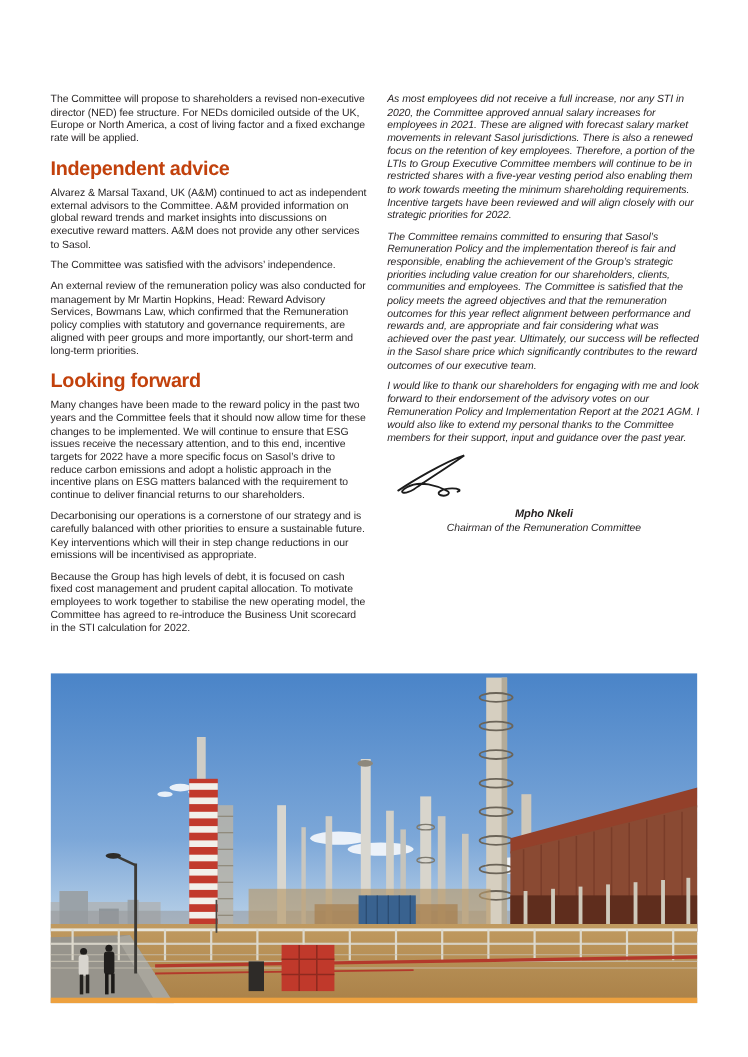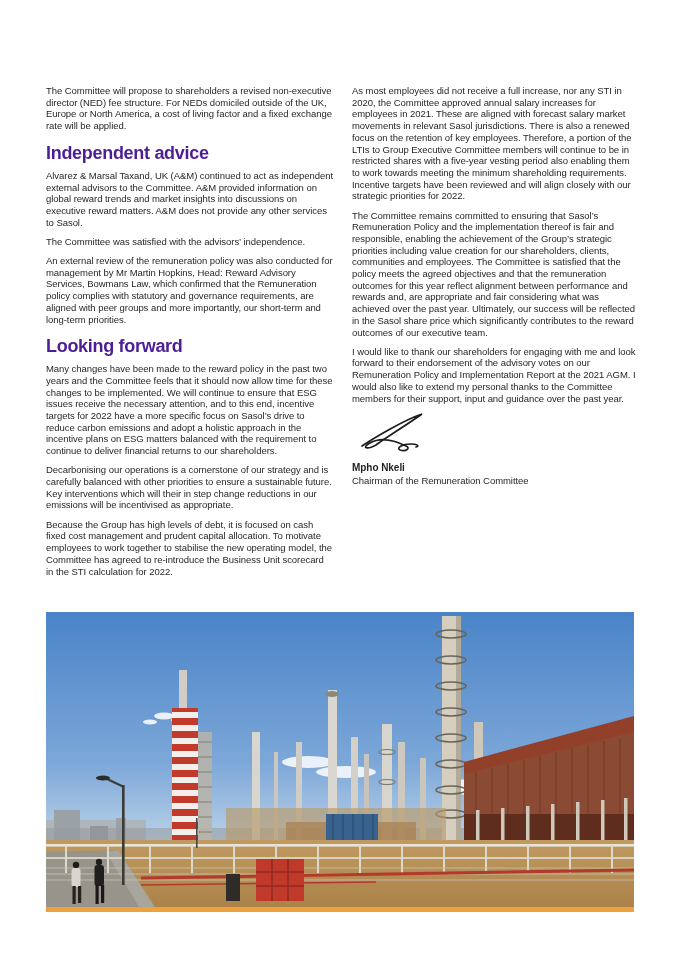--- a/index.html
+++ b/index.html
@@ -10,29 +10,29 @@
     font-family:"Liberation Sans", sans-serif;
     color:#231f20;
     overflow:hidden;
   }
   .col{
     position:absolute;top:85px;
     font-size:9.5px;line-height:11.7px;letter-spacing:-0.05px;
     color:#231f20;
   }
   .col-left{left:46px;width:287px;}
-  .col-right{left:352px;width:285px;}
+  .col-right{left:352px;width:285px;font-style:italic;}
   .col p{margin:0 0 7.5px 0;}
   .col h2{
-    color:#4c1d95;
+    color:#c2410c;
     font-size:18px;line-height:20px;font-weight:bold;
     letter-spacing:-0.3px;
     margin:11px 0 7px 0;
   }
-  .signature-block{margin-top:4px;}
+  .signature-block{margin-top:4px;text-align:center;}
   .signature-svg{display:block;margin:2px 0 4px 2px;}
   .sig-name{font-weight:bold;font-size:10px;margin:0 0 2px 0 !important;}
   .sig-title{margin:0 0 8px 0 !important;}
   .sig-date{margin:0 !important;}
   .photo{
     position:absolute;left:46px;top:612px;width:588px;height:300px;
   }
   .photo svg{display:block;width:588px;height:300px;}
 </style>
 </head>

